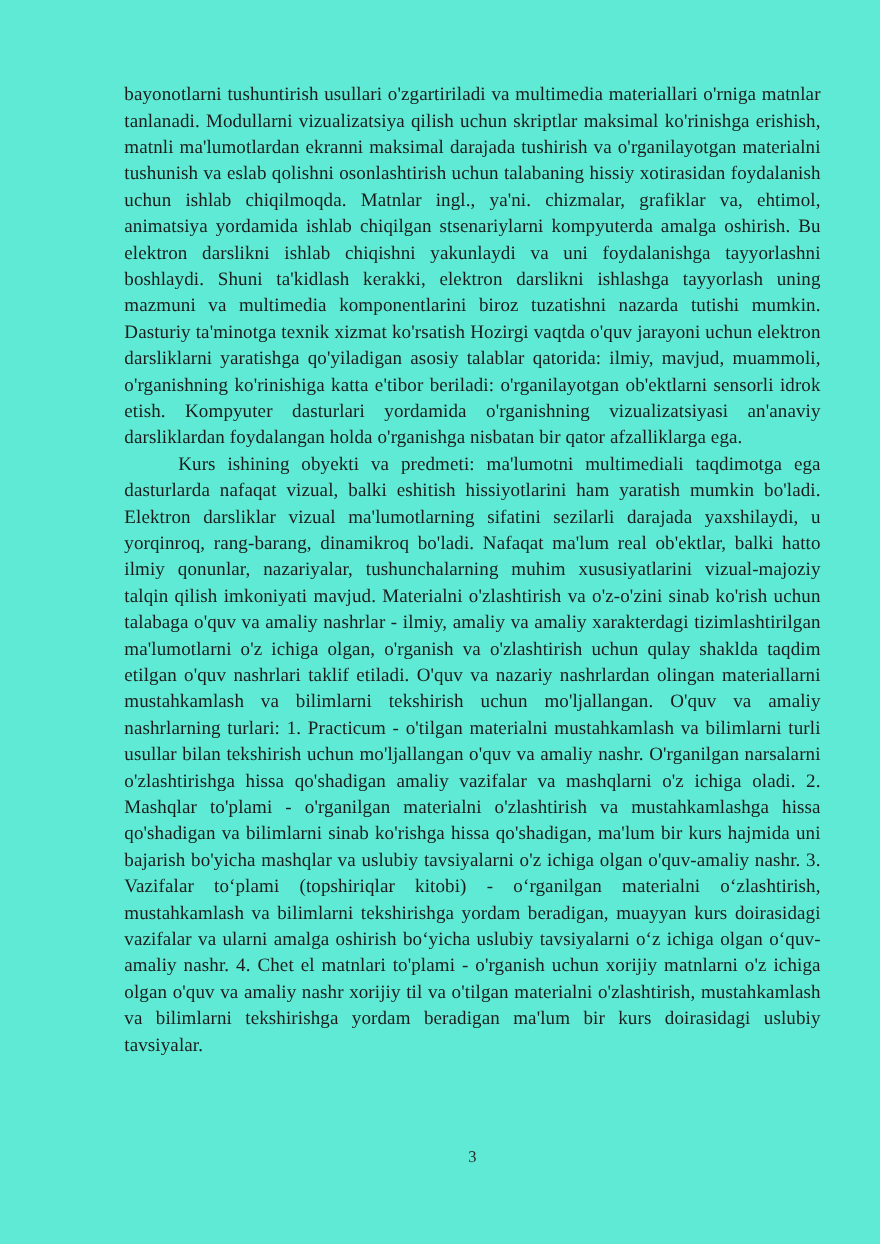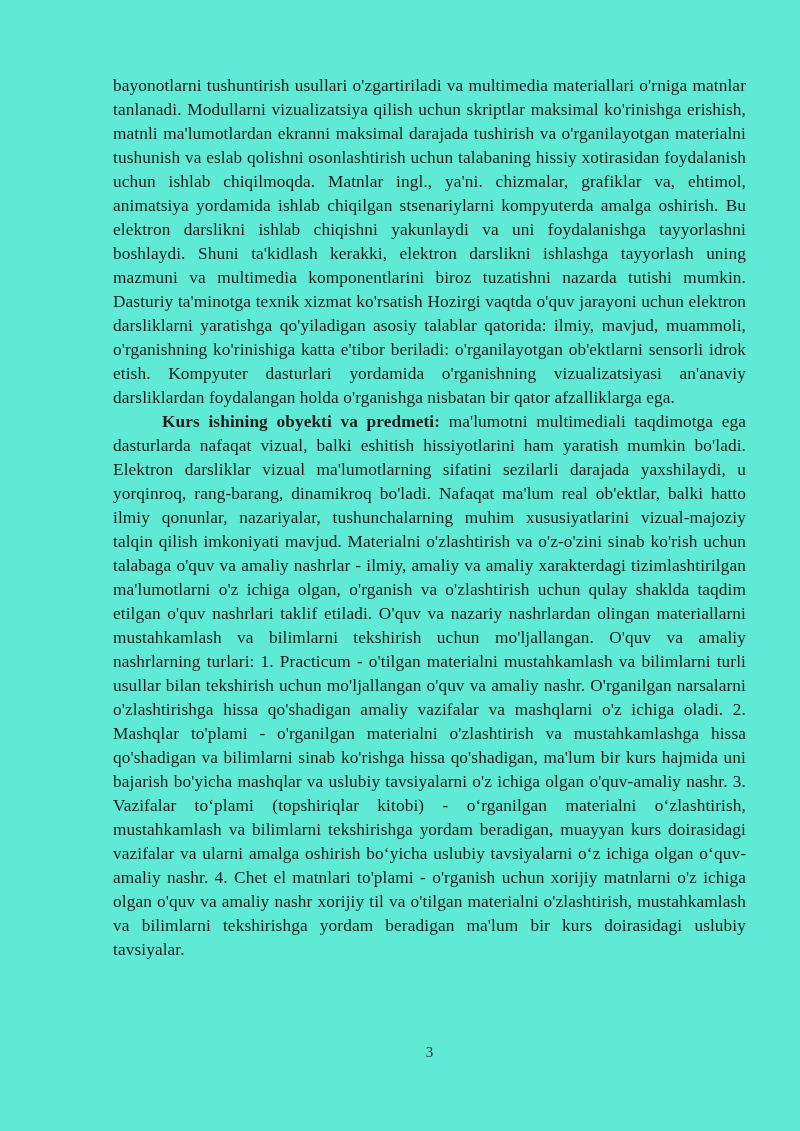--- a/index.html
+++ b/index.html
@@ -27,21 +27,21 @@
     letter-spacing: 0.1px;
   }
   .para {
     margin: 0;
     padding: 0;
   }
   .para.indented {
     text-indent: 49px;
   }
   .para .lead {
-    font-weight: bold;
+    font-weight: normal;
   }
   .page-number {
     position: absolute;
     top: 1042px;
     left: 113px;
     width: 633px;
     text-align: center;
     font-size: 15px;
     line-height: 20px;
     color: #2a2a2a;

